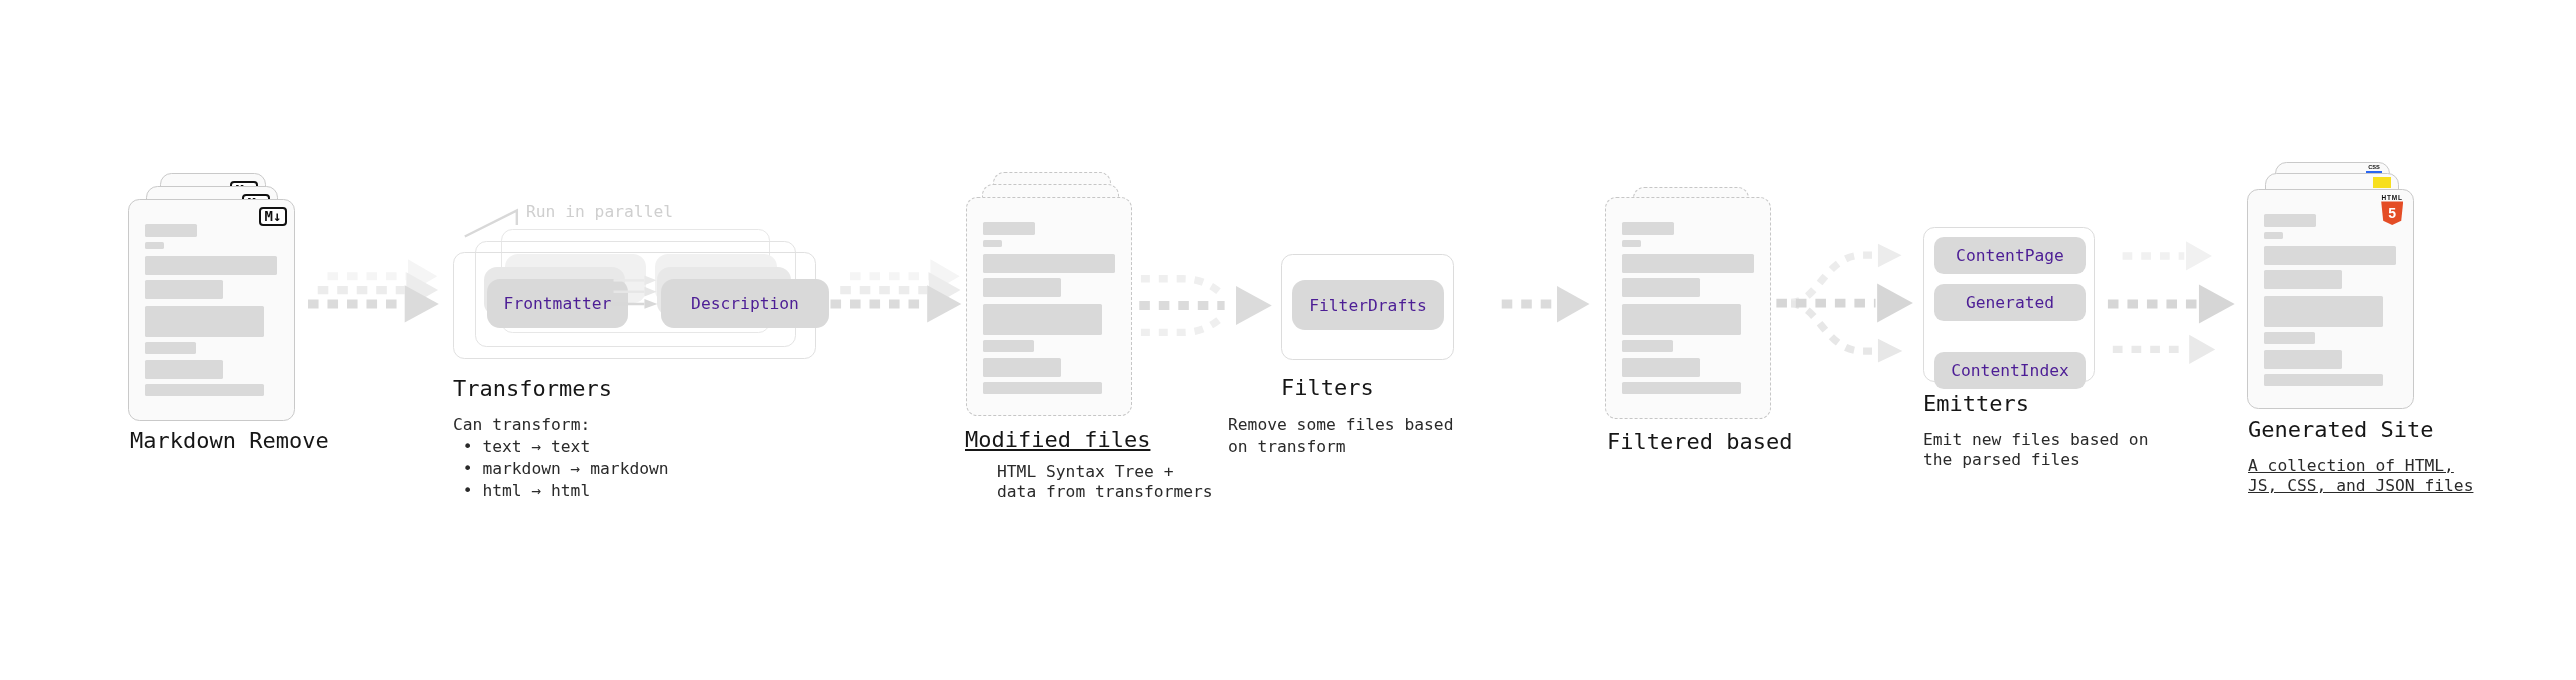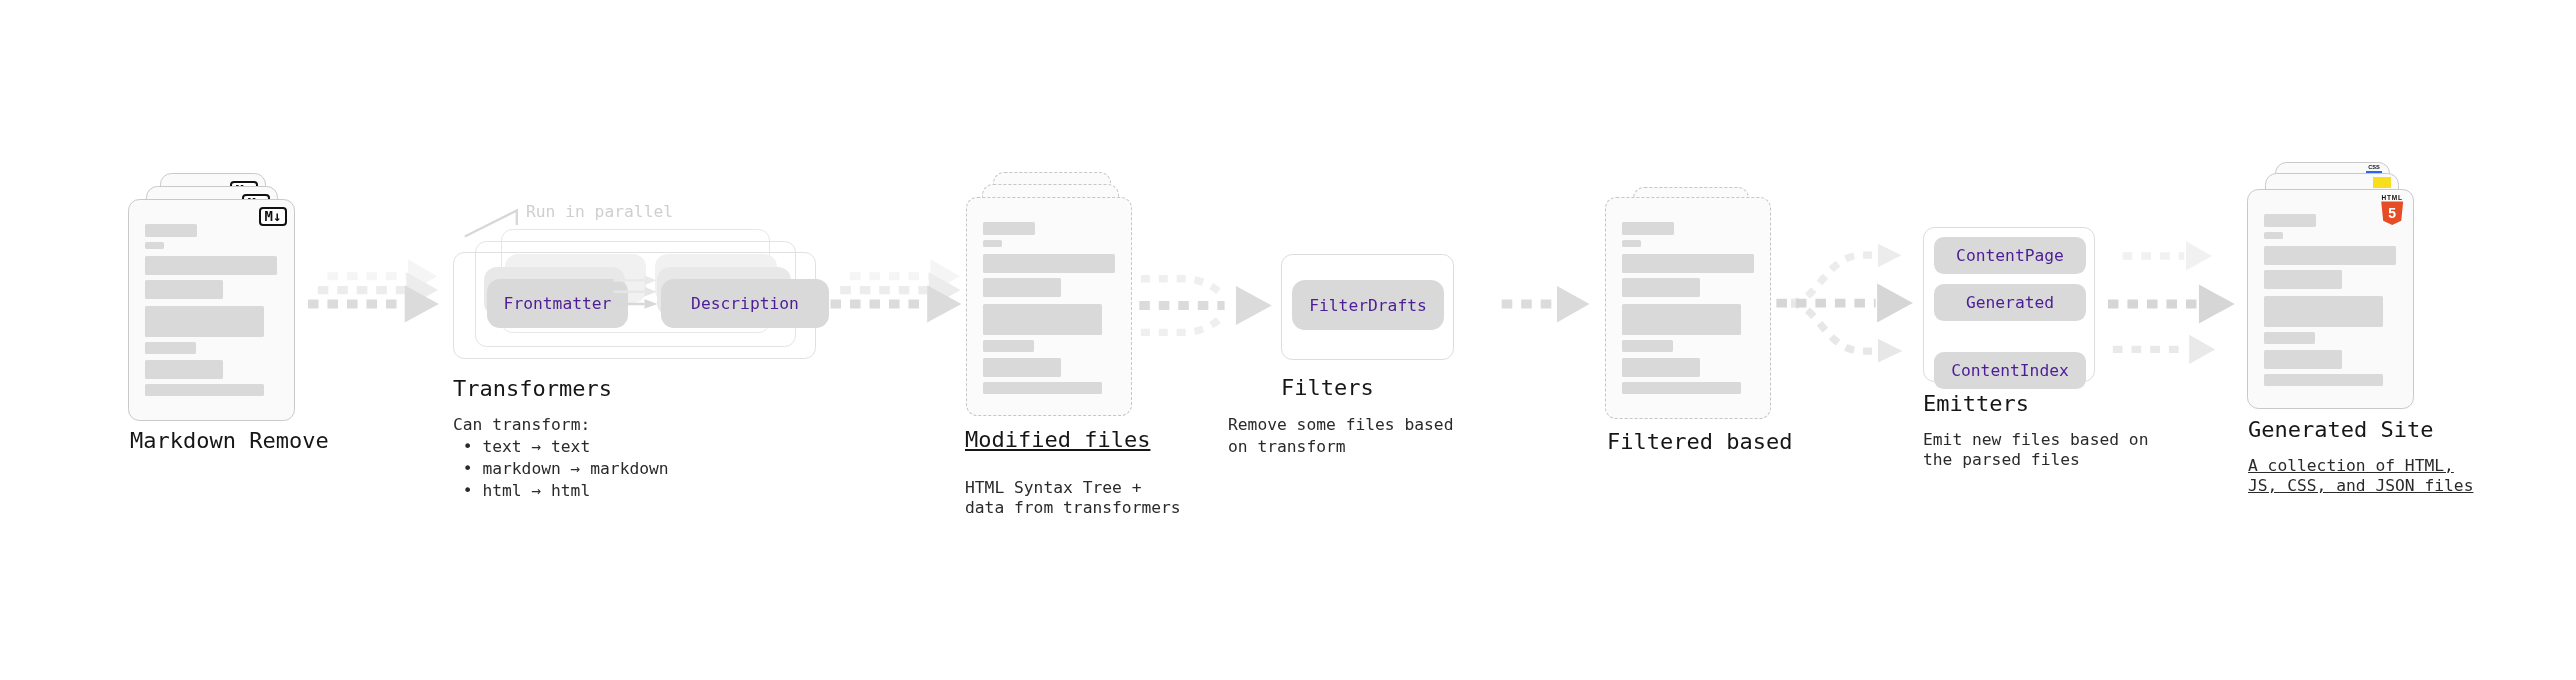--- a/index.html
+++ b/index.html
@@ -105,21 +105,21 @@
       <div class="bar b1"></div>
       <div class="bar b2"></div>
       <div class="bar b3"></div>
       <div class="bar b4"></div>
       <div class="bar b5"></div>
       <div class="bar b6"></div>
       <div class="bar b7"></div>
       <div class="bar b8"></div>
     </div>
     <div class="caption" style="left:965px;top:428px;text-decoration:underline;">Modified files</div>
-    <div class="sub" style="left:965px;top:462px;line-height:20.3px;margin-top:16px;">
+    <div class="sub" style="left:997px;top:462px;line-height:20.3px;">
       <div>HTML Syntax Tree +</div>
       <div>data from transformers</div>
     </div>
   </div>
 
   <div>
     <div class="outline solidbg" style="left:1281px;top:254px;width:173px;height:106px;border-color:#dcdcdc;"></div>
     <div class="pill" style="left:1292px;top:280px;width:152px;height:50px;">FilterDrafts</div>
     <div class="caption" style="left:1281px;top:376px;">Filters</div>
     <div class="sub" style="left:1228px;top:414px;line-height:22px;">

